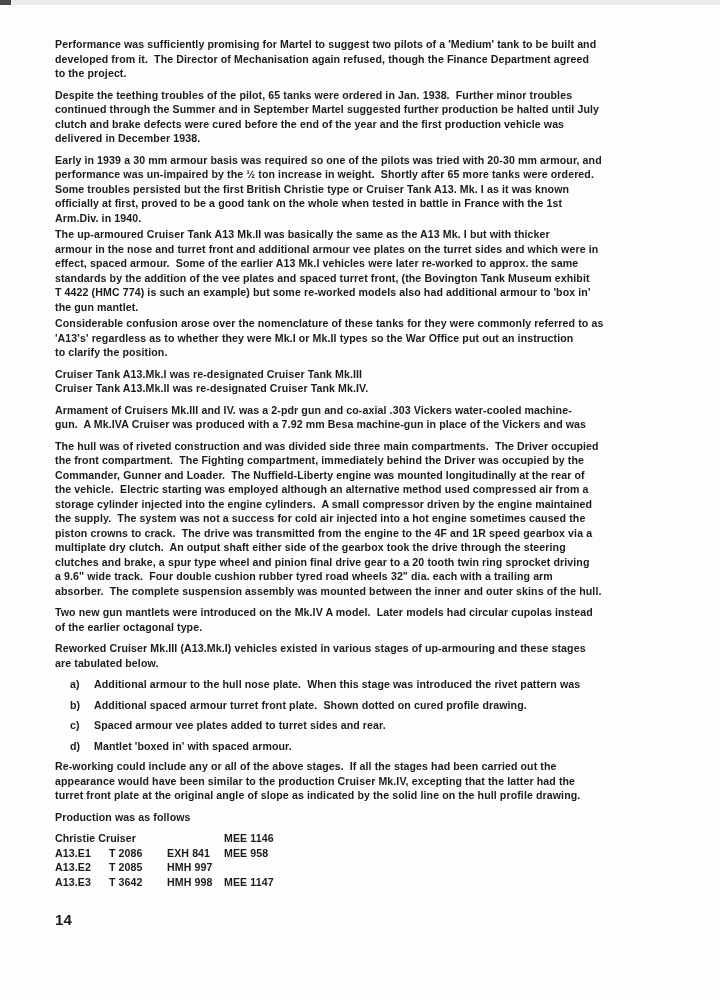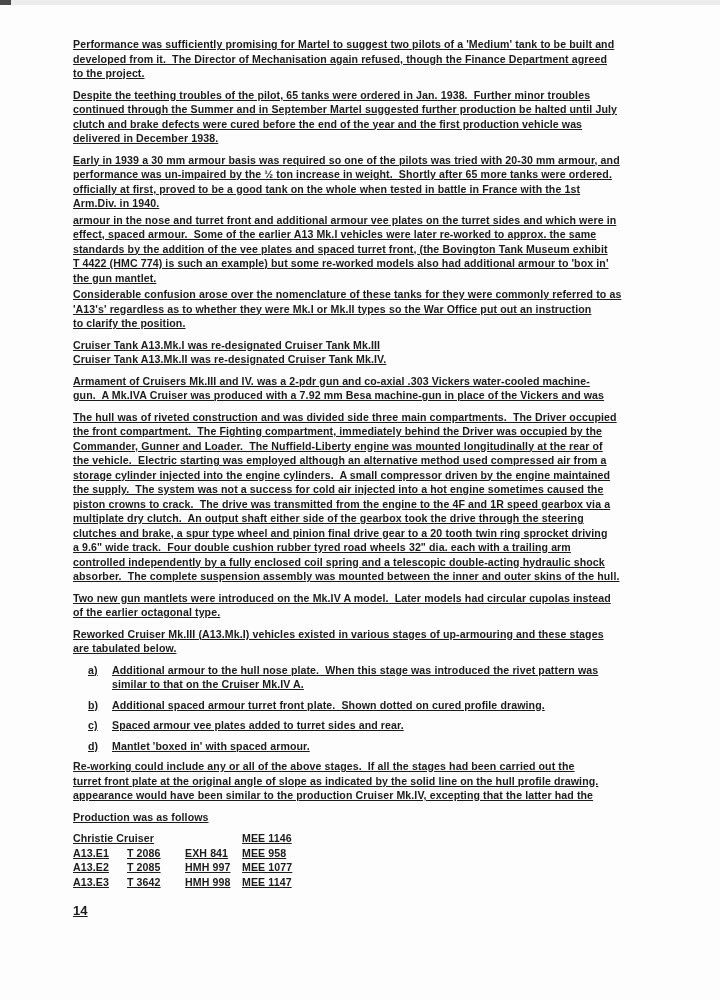--- a/index.html
+++ b/index.html
@@ -27,45 +27,44 @@
   }
   .corner-mark {
     position: absolute;
     top: 0; left: 0;
     width: 11px; height: 5px;
     background: #4a4a4a;
   }
   main {
     position: absolute;
     top: 37px;
-    left: 73px;
+    left: 55px;
     width: 640px;
-    text-decoration: underline;
   }
   .line { white-space: pre; }
   .block { margin-bottom: 7px; }
   .block.tight { margin-bottom: 2px; }
   .li {
     display: flex;
     margin-bottom: 6px;
   }
   .li-label {
     flex: none;
     width: 24px;
     margin-left: 15px;
   }
   .prod-table { margin-top: 2px; margin-bottom: 7px; }
   .trow {
     display: grid;
     grid-template-columns: 54px 58px 57px auto;
   }
   .tcell { white-space: pre; }
   .page-number {
-    margin-top: 15px;
-    font-size: 13px;
+    margin-top: 24px;
+    font-size: 15px;
   }
 </style>
 </head>
 <body>
 
 <div class="top-strip"></div>
 <div class="corner-mark"></div>
 
 <main>
   <div id="body-text">
@@ -78,25 +77,27 @@
   <div class="block para">
         <div class="line">Despite the teething troubles of the pilot, 65 tanks were ordered in Jan. 1938.  Further minor troubles</div>
         <div class="line">continued through the Summer and in September Martel suggested further production be halted until July</div>
         <div class="line">clutch and brake defects were cured before the end of the year and the first production vehicle was</div>
         <div class="line">delivered in December 1938.</div>
       </div>
 
   <div class="block para tight">
         <div class="line">Early in 1939 a 30 mm armour basis was required so one of the pilots was tried with 20-30 mm armour, and</div>
         <div class="line">performance was un-impaired by the ½ ton increase in weight.  Shortly after 65 more tanks were ordered.</div>
+        <div class="line">Some troubles persisted but the first British Christie type or Cruiser Tank A13. Mk. I as it was known</div>
         <div class="line">officially at first, proved to be a good tank on the whole when tested in battle in France with the 1st</div>
         <div class="line">Arm.Div. in 1940.</div>
       </div>
 
   <div class="block para tight">
+        <div class="line">The up-armoured Cruiser Tank A13 Mk.II was basically the same as the A13 Mk. I but with thicker</div>
         <div class="line">armour in the nose and turret front and additional armour vee plates on the turret sides and which were in</div>
         <div class="line">effect, spaced armour.  Some of the earlier A13 Mk.I vehicles were later re-worked to approx. the same</div>
         <div class="line">standards by the addition of the vee plates and spaced turret front, (the Bovington Tank Museum exhibit</div>
         <div class="line">T 4422 (HMC 774) is such an example) but some re-worked models also had additional armour to 'box in'</div>
         <div class="line">the gun mantlet.</div>
       </div>
 
   <div class="block para">
         <div class="line">Considerable confusion arose over the nomenclature of these tanks for they were commonly referred to as</div>
         <div class="line">'A13's' regardless as to whether they were Mk.I or Mk.II types so the War Office put out an instruction</div>
@@ -117,39 +118,37 @@
         <div class="line">The hull was of riveted construction and was divided side three main compartments.  The Driver occupied</div>
         <div class="line">the front compartment.  The Fighting compartment, immediately behind the Driver was occupied by the</div>
         <div class="line">Commander, Gunner and Loader.  The Nuffield-Liberty engine was mounted longitudinally at the rear of</div>
         <div class="line">the vehicle.  Electric starting was employed although an alternative method used compressed air from a</div>
         <div class="line">storage cylinder injected into the engine cylinders.  A small compressor driven by the engine maintained</div>
         <div class="line">the supply.  The system was not a success for cold air injected into a hot engine sometimes caused the</div>
         <div class="line">piston crowns to crack.  The drive was transmitted from the engine to the 4F and 1R speed gearbox via a</div>
         <div class="line">multiplate dry clutch.  An output shaft either side of the gearbox took the drive through the steering</div>
         <div class="line">clutches and brake, a spur type wheel and pinion final drive gear to a 20 tooth twin ring sprocket driving</div>
         <div class="line">a 9.6" wide track.  Four double cushion rubber tyred road wheels 32" dia. each with a trailing arm</div>
-        <div class="line">controlled independently by a fully enclosed coil spring and a telescopic double-acting hydraulic shock</div>
         <div class="line">absorber.  The complete suspension assembly was mounted between the inner and outer skins of the hull.</div>
       </div>
 
   <div class="block para">
         <div class="line">Two new gun mantlets were introduced on the Mk.IV A model.  Later models had circular cupolas instead</div>
         <div class="line">of the earlier octagonal type.</div>
       </div>
 
   <div class="block para">
         <div class="line">Reworked Cruiser Mk.III (A13.Mk.I) vehicles existed in various stages of up-armouring and these stages</div>
         <div class="line">are tabulated below.</div>
       </div>
 
   <div class="li">
     <span class="li-label">a)</span>
     <div class="li-lines">
           <div class="line">Additional armour to the hull nose plate.  When this stage was introduced the rivet pattern was</div>
-          <div class="line">similar to that on the Cruiser Mk.IV A.</div>
         </div>
   </div>
 
   <div class="li">
     <span class="li-label">b)</span>
     <div class="li-lines">
           <div class="line">Additional spaced armour turret front plate.  Shown dotted on cured profile drawing.</div>
         </div>
   </div>
 
@@ -162,22 +161,22 @@
 
   <div class="li">
     <span class="li-label">d)</span>
     <div class="li-lines">
           <div class="line">Mantlet 'boxed in' with spaced armour.</div>
         </div>
   </div>
 
   <div class="block para">
         <div class="line">Re-working could include any or all of the above stages.  If all the stages had been carried out the</div>
+        <div class="line">appearance would have been similar to the production Cruiser Mk.IV, excepting that the latter had the</div>
         <div class="line">turret front plate at the original angle of slope as indicated by the solid line on the hull profile drawing.</div>
-        <div class="line">appearance would have been similar to the production Cruiser Mk.IV, excepting that the latter had the</div>
       </div>
 
   <div class="block para">
         <div class="line">Production was as follows</div>
       </div>
 
   <div class="prod-table">
         <div class="trow">
           <span class="tcell">Christie Cruiser</span>
           <span class="tcell"></span>
@@ -187,21 +186,20 @@
         <div class="trow">
           <span class="tcell">A13.E1</span>
           <span class="tcell">T 2086</span>
           <span class="tcell">EXH 841</span>
           <span class="tcell">MEE 958</span>
         </div>
         <div class="trow">
           <span class="tcell">A13.E2</span>
           <span class="tcell">T 2085</span>
           <span class="tcell">HMH 997</span>
-          <span class="tcell">MEE 1077</span>
         </div>
         <div class="trow">
           <span class="tcell">A13.E3</span>
           <span class="tcell">T 3642</span>
           <span class="tcell">HMH 998</span>
           <span class="tcell">MEE 1147</span>
         </div>
       </div>
 </div>
   <div class="page-number">14</div>

